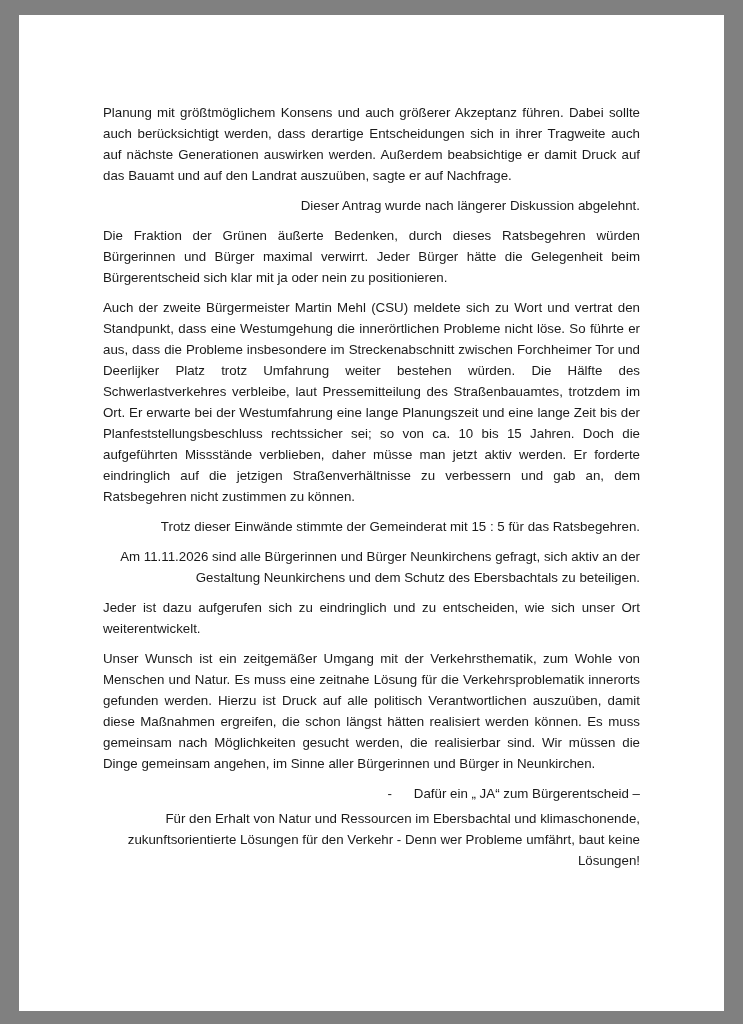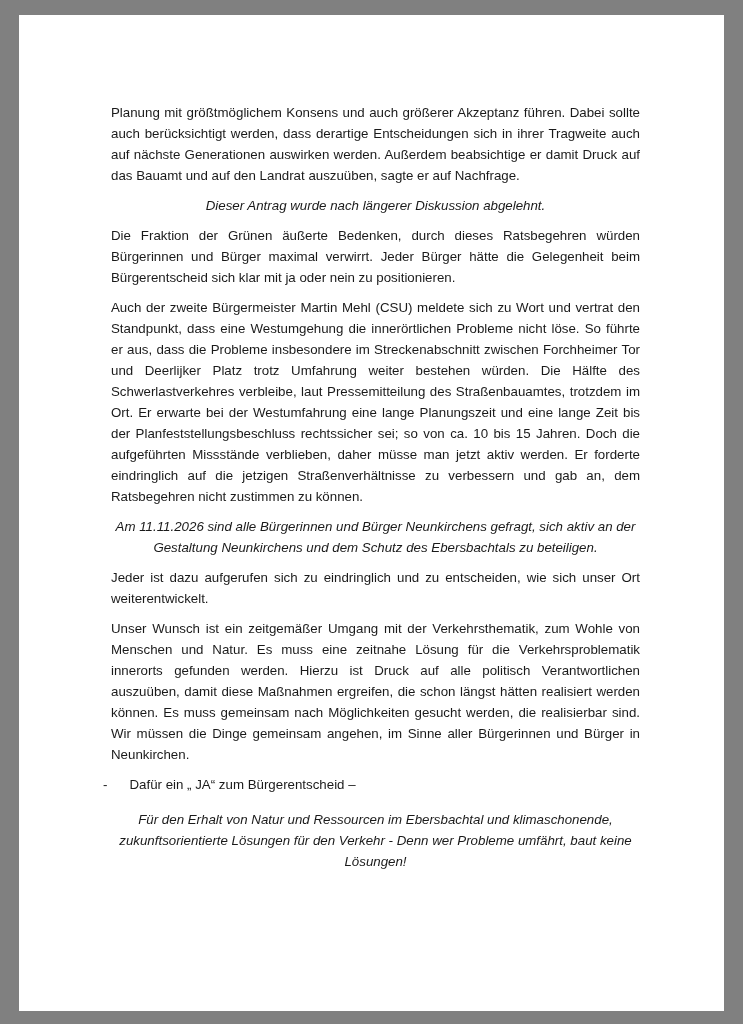--- a/index.html
+++ b/index.html
@@ -25,45 +25,45 @@
       position: absolute;
       left: 84px;
       top: 87px;
       width: 537px;
       font-family: "Liberation Sans", sans-serif;
       font-size: 13.3px;
       line-height: 21px;
       color: #1a1a1a;
     }
     .content p {
-      margin: 0 0 9px 8px;
+      margin: 0 0 9px 0;
       text-align: justify;
     }
     .content p.left {
-      text-align: center;
-      font-style: italic;
+      text-align: right;
     }
     .content p.center {
-      text-align: left;
-      margin: 6px 0 14px 0;
+      text-align: right;
+      margin: 6px 0 4px 0;
     }
     .dash {
       display: inline-block;
       margin-right: 22px;
     }
   </style>
 </head>
 <body>
 
 <div class="page">
   <div class="content">
     <p>Planung mit größtmöglichem Konsens und auch größerer Akzeptanz führen. Dabei sollte auch berücksichtigt werden, dass derartige Entscheidungen sich in ihrer Tragweite auch auf nächste Generationen auswirken werden. Außerdem beabsichtige er damit Druck auf das Bauamt und auf den Landrat auszuüben, sagte er auf Nachfrage.</p>
     <p class="left">Dieser Antrag wurde nach längerer Diskussion abgelehnt.</p>
     <p>Die Fraktion der Grünen äußerte Bedenken, durch dieses Ratsbegehren würden Bürgerinnen und Bürger maximal verwirrt. Jeder Bürger hätte die Gelegenheit beim Bürgerentscheid sich klar mit ja oder nein zu positionieren.</p>
     <p>Auch der zweite Bürgermeister Martin Mehl (CSU) meldete sich zu Wort und vertrat den Standpunkt, dass eine Westumgehung die innerörtlichen Probleme nicht löse. So führte er aus, dass die Probleme insbesondere im Streckenabschnitt zwischen  Forchheimer Tor und Deerlijker Platz trotz Umfahrung weiter bestehen würden. Die Hälfte des Schwerlastverkehres verbleibe, laut Pressemitteilung des Straßenbauamtes, trotzdem im Ort. Er erwarte bei der Westumfahrung eine lange Planungszeit und eine lange Zeit bis der Planfeststellungsbeschluss rechtssicher sei; so von ca. 10 bis 15 Jahren. Doch die aufgeführten Missstände verblieben, daher müsse man jetzt aktiv werden. Er forderte eindringlich auf die jetzigen Straßenverhältnisse zu verbessern und gab an, dem Ratsbegehren nicht zustimmen zu können.</p>
+    <p class="left">Trotz dieser Einwände stimmte der Gemeinderat mit 15 : 5 für das Ratsbegehren.</p>
     <p class="left">Am 11.11.2026 sind alle Bürgerinnen und Bürger Neunkirchens gefragt, sich aktiv an der Gestaltung Neunkirchens und dem Schutz des Ebersbachtals zu beteiligen.</p>
     <p>Jeder ist dazu aufgerufen sich zu eindringlich und zu entscheiden, wie sich unser Ort weiterentwickelt.</p>
     <p>Unser Wunsch ist ein zeitgemäßer Umgang mit der Verkehrsthematik, zum Wohle von Menschen und Natur. Es muss eine zeitnahe Lösung für die Verkehrsproblematik innerorts gefunden werden. Hierzu ist Druck auf alle politisch Verantwortlichen auszuüben, damit diese Maßnahmen ergreifen, die schon längst hätten realisiert werden können. Es muss gemeinsam nach Möglichkeiten gesucht werden, die realisierbar sind. Wir müssen die Dinge gemeinsam angehen, im Sinne aller Bürgerinnen und Bürger in Neunkirchen.</p>
     <p class="center">
       <span class="dash">-</span><span>Dafür ein „ JA“ zum Bürgerentscheid –</span>
     </p>
     <p class="left">Für den Erhalt von Natur und Ressourcen im Ebersbachtal und klimaschonende, zukunftsorientierte Lösungen für den Verkehr - Denn wer Probleme umfährt, baut keine Lösungen!</p>
   </div>
 </div>
 

